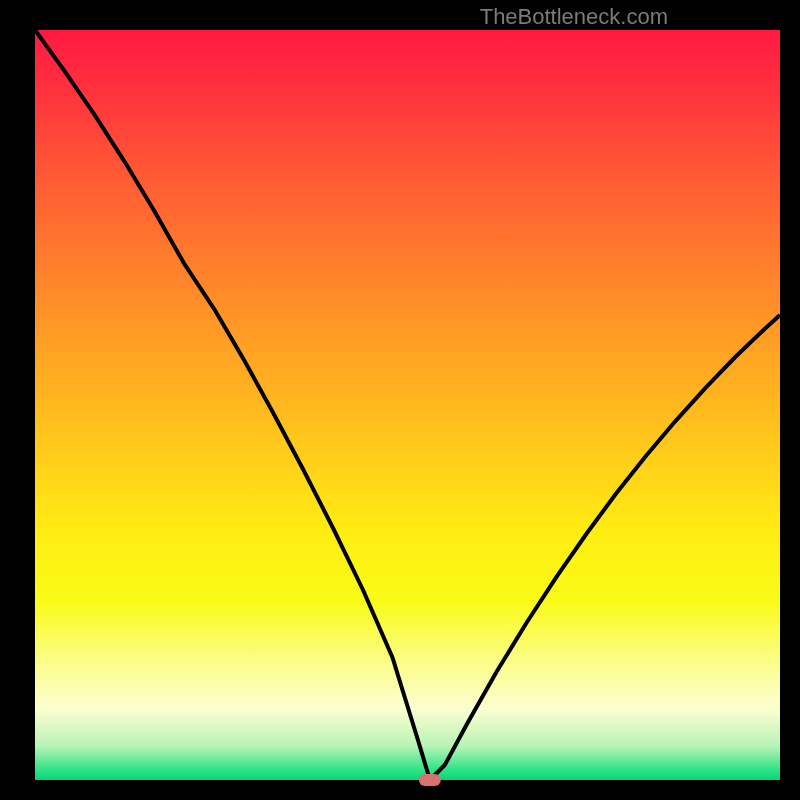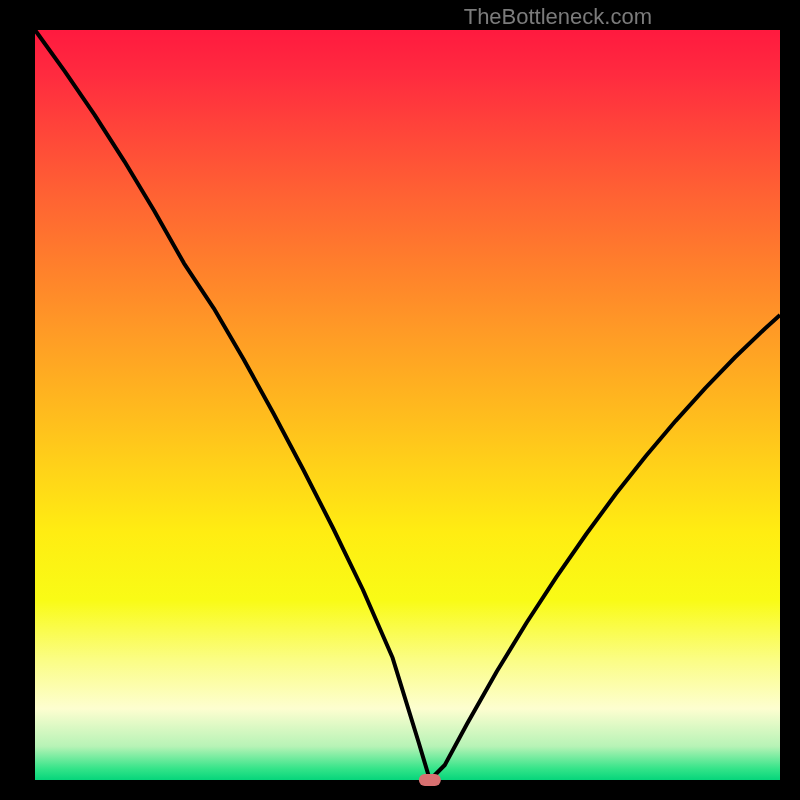--- a/index.html
+++ b/index.html
@@ -8,20 +8,21 @@
     width: 800px;
     height: 800px;
     background: #000;
     overflow: hidden;
   }
   .frame {
     position: relative;
     width: 664px;
     height: 800px;
     background: #86efac;
+    padding-left: 16px;
   }
   .watermark {
     position: absolute;
     top: 4px;
     right: 12px;
     font-family: Arial, Helvetica, sans-serif;
     font-size: 22px;
     font-weight: 500;
     color: #7b7b7b;
     letter-spacing: 0px;

